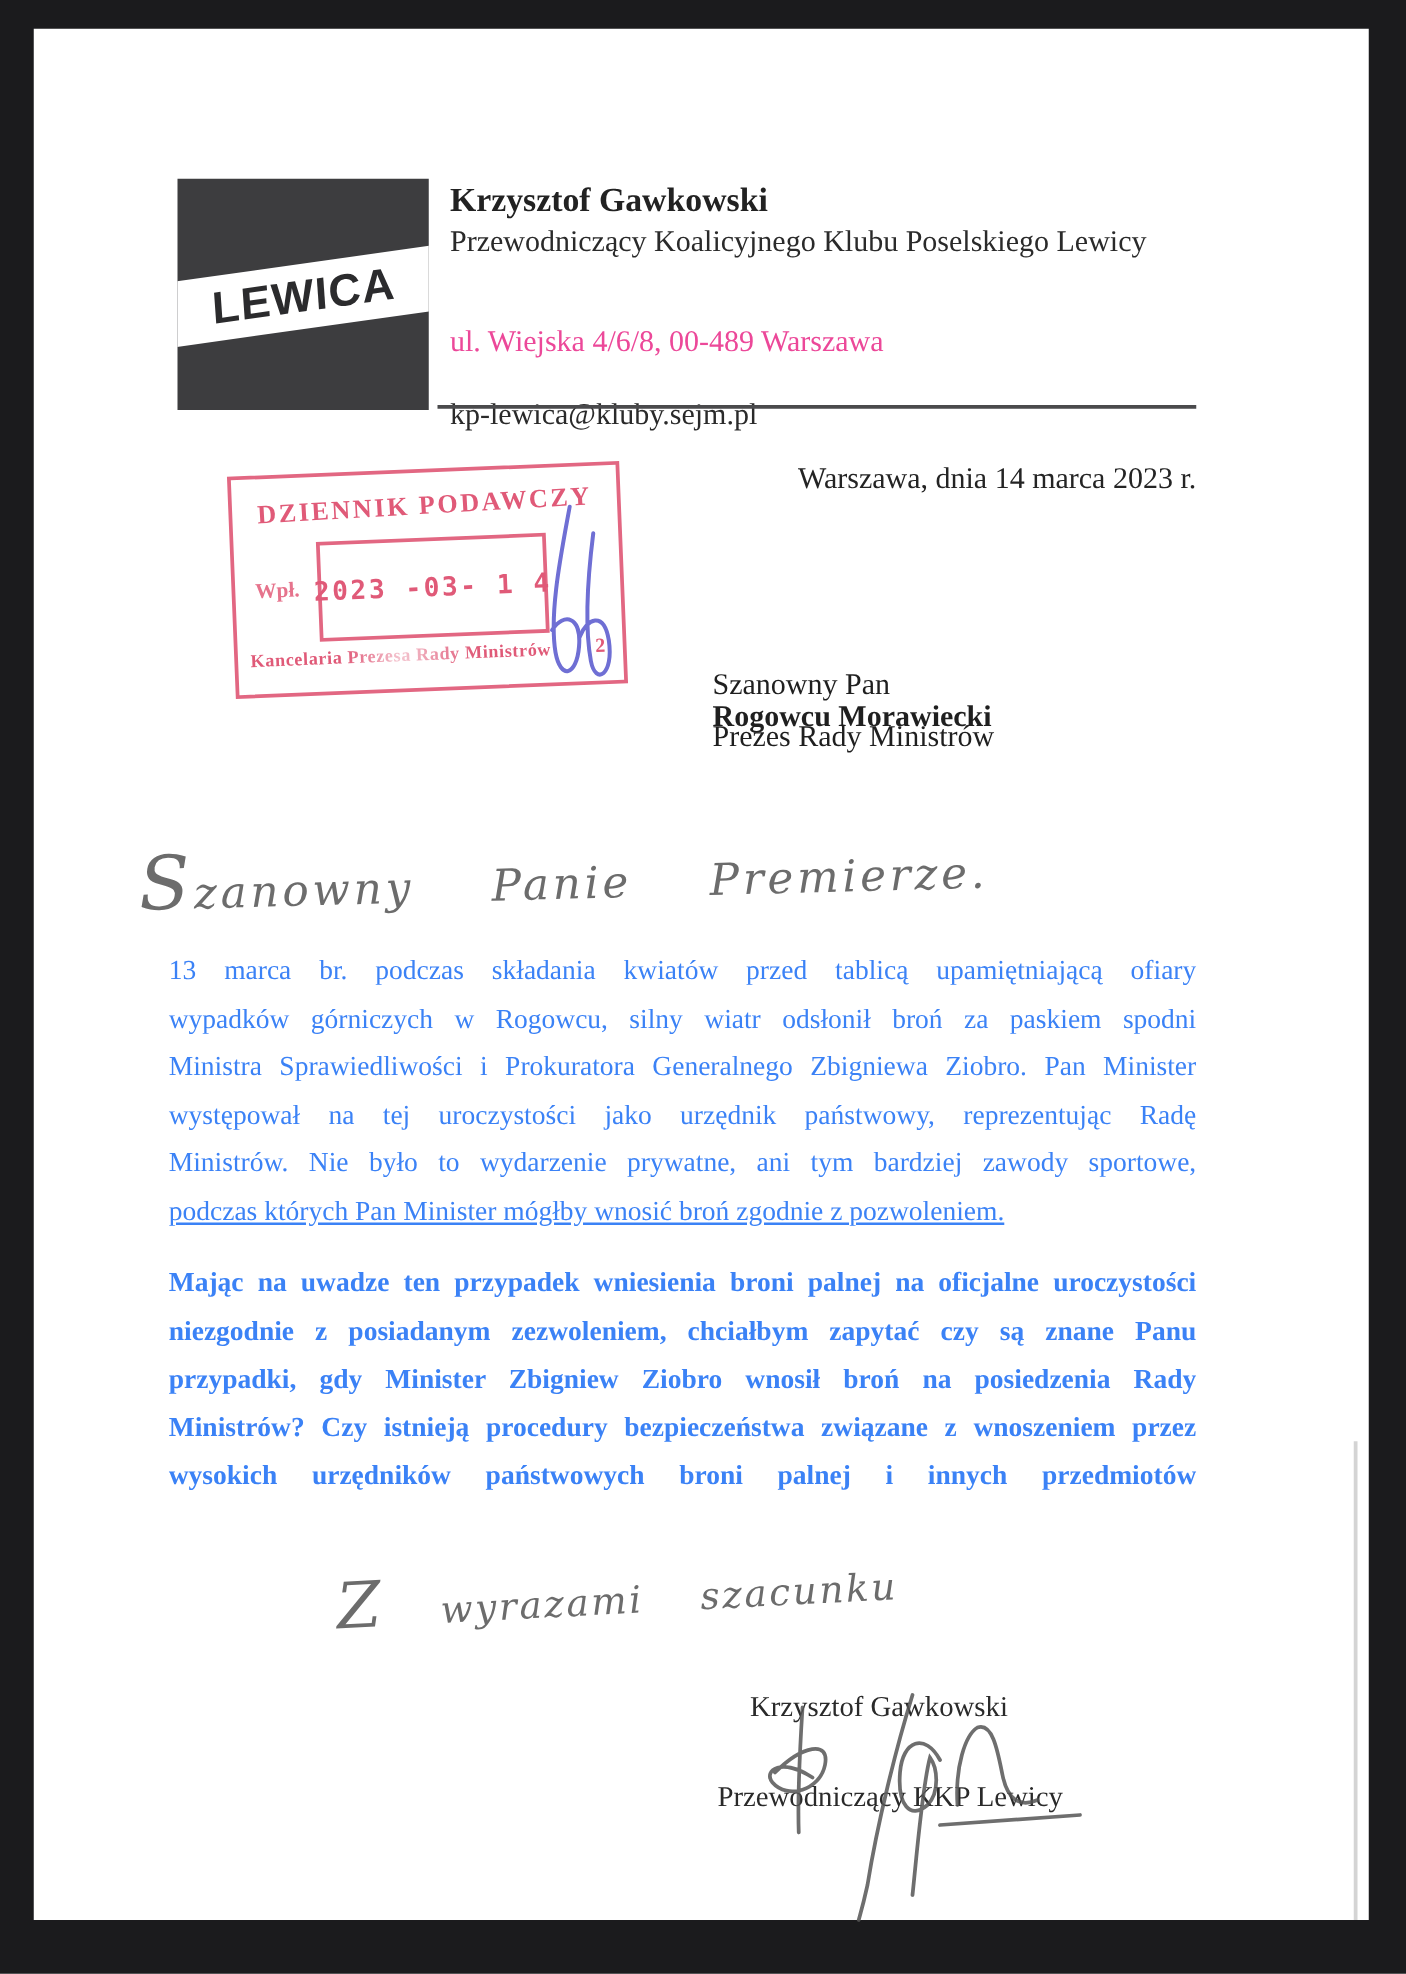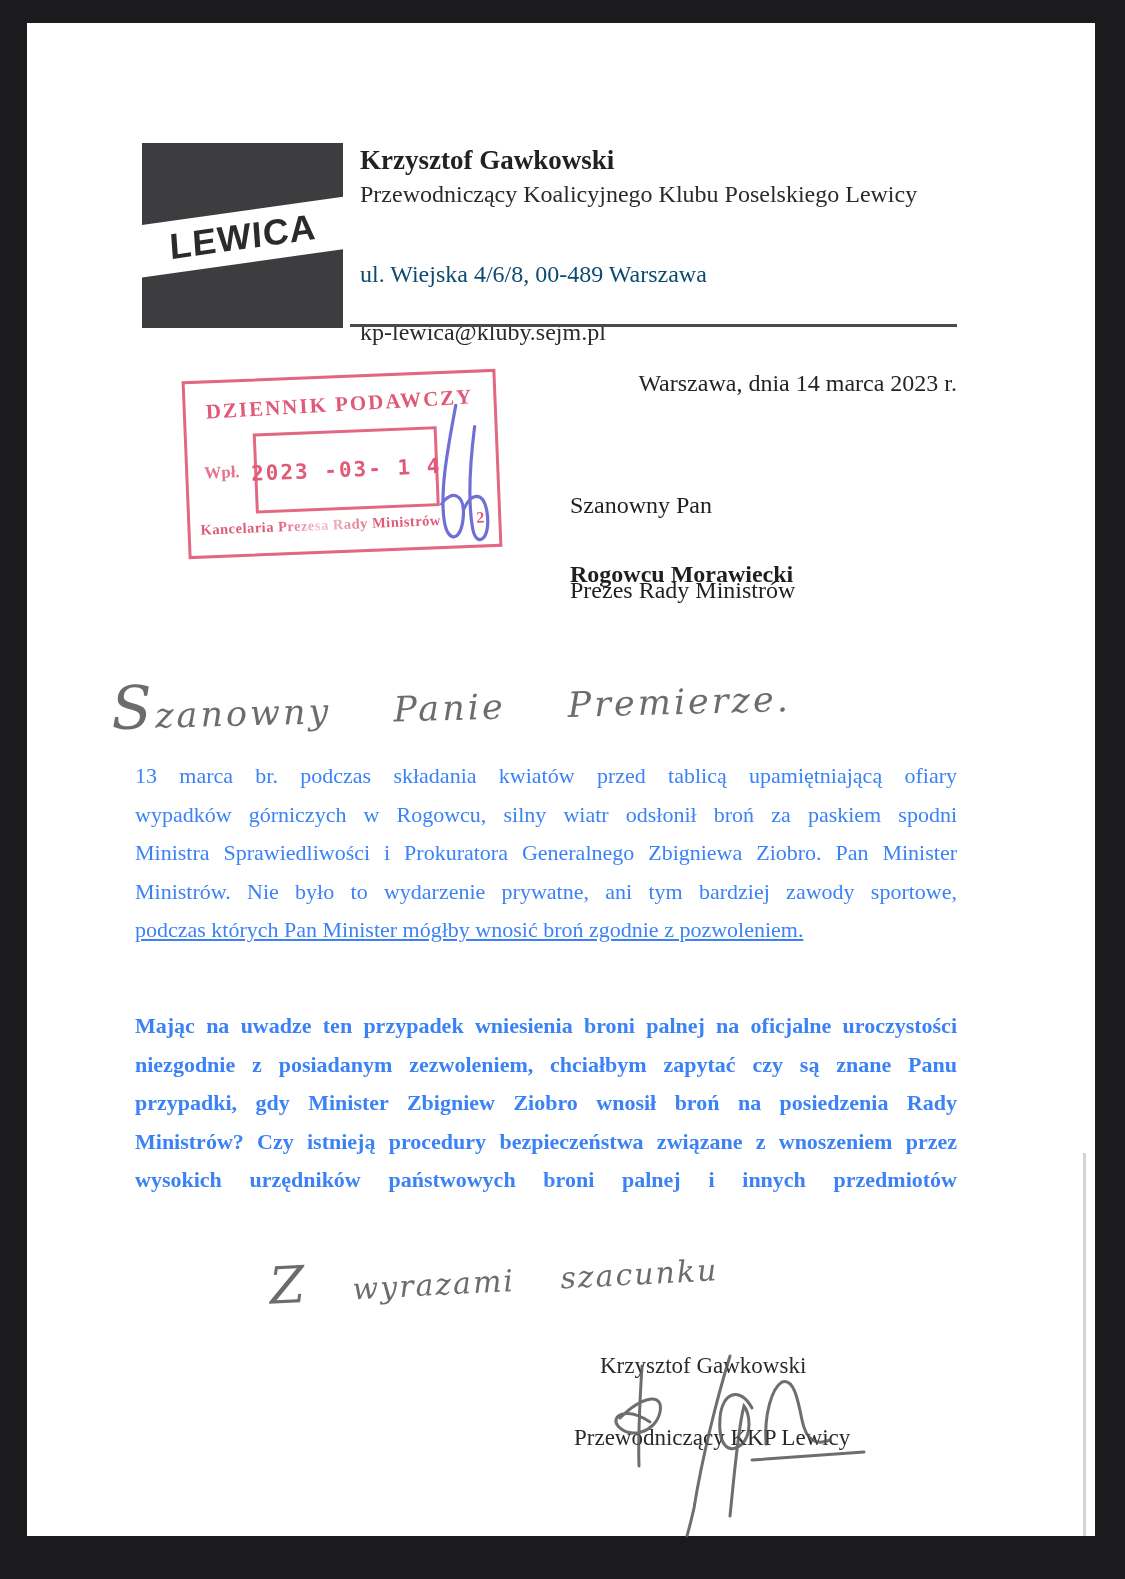--- a/index.html
+++ b/index.html
@@ -38,21 +38,21 @@
   .hdr-name{
     position:absolute;left:333px;top:122px;
     font-size:27px;font-weight:bold;color:#222;
   }
   .hdr-role{
     position:absolute;left:333px;top:158px;
     font-size:24px;color:#2a2a2a;
   }
   .hdr-address{
     position:absolute;left:333px;top:238px;
-    font-size:24px;color:#0c4a6e;
+    font-size:24px;color:#ec4899;
   }
   .hdr-email{
     position:absolute;left:333px;top:272px;
     font-size:24px;color:#2a2a2a;margin-top:24px;
   }
   .hdr-rule{
     position:absolute;left:323px;top:301px;
     width:607px;height:3px;background:#4a4a4c;
   }
   
@@ -97,21 +97,21 @@
             mask-image:linear-gradient(90deg,#000 30%,rgba(0,0,0,0.35) 48%,#000 72%);
   }
   .stamp-number{
     position:absolute;right:14px;top:136px;
     font-weight:bold;font-size:16px;color:#e05a78;
   }
   .stamp-paraph{
     position:absolute;left:212px;top:28px;
   }
   
-  .rcpt-salutation{position:absolute;left:543px;top:469px;font-size:24px;}
+  .rcpt-salutation{position:absolute;left:543px;top:512px;font-size:24px;}
   .rcpt-name{position:absolute;left:543px;top:538px;font-size:24px;font-weight:bold;}
   .rcpt-title{position:absolute;left:543px;top:554px;font-size:24px;}
   
   .handwriting{
     font-family:"DejaVu Serif", serif;
     font-style:italic;color:#4c4c4c;opacity:.82;
     white-space:nowrap;
   }
   .handwriting::first-letter{font-size:1.7em;}
   .hw-greeting{
@@ -179,20 +179,21 @@
   <div class="rcpt-salutation">Szanowny Pan</div>
   <div class="rcpt-name">Rogowcu Morawiecki</div>
   <div class="rcpt-title">Prezes Rady Ministrów</div>
 
   <div class="handwriting hw-greeting">Szanowny Panie Premierze.</div>
 
   <div class="body-block p1">
     <div class="pline">13 marca br. podczas składania kwiatów przed tablicą upamiętniającą ofiary</div>
     <div class="pline">wypadków górniczych w Rogowcu, silny wiatr odsłonił broń za paskiem spodni</div>
     <div class="pline">Ministra Sprawiedliwości i Prokuratora Generalnego Zbigniewa Ziobro. Pan Minister</div>
+    <div class="pline">występował na tej uroczystości jako urzędnik państwowy, reprezentując Radę</div>
     <div class="pline">Ministrów. Nie było to wydarzenie prywatne, ani tym bardziej zawody sportowe,</div>
     <div class="pline last">podczas których Pan Minister mógłby wnosić broń zgodnie z pozwoleniem.</div>
   </div>
 
   <div class="body-block p2">
     <div class="pline">Mając na uwadze ten przypadek wniesienia broni palnej na oficjalne uroczystości</div>
     <div class="pline">niezgodnie z posiadanym zezwoleniem, chciałbym zapytać czy są znane Panu</div>
     <div class="pline">przypadki, gdy Minister Zbigniew Ziobro wnosił broń na posiedzenia Rady</div>
     <div class="pline">Ministrów? Czy istnieją procedury bezpieczeństwa związane z wnoszeniem przez</div>
     <div class="pline">wysokich urzędników państwowych broni palnej i innych przedmiotów</div>

